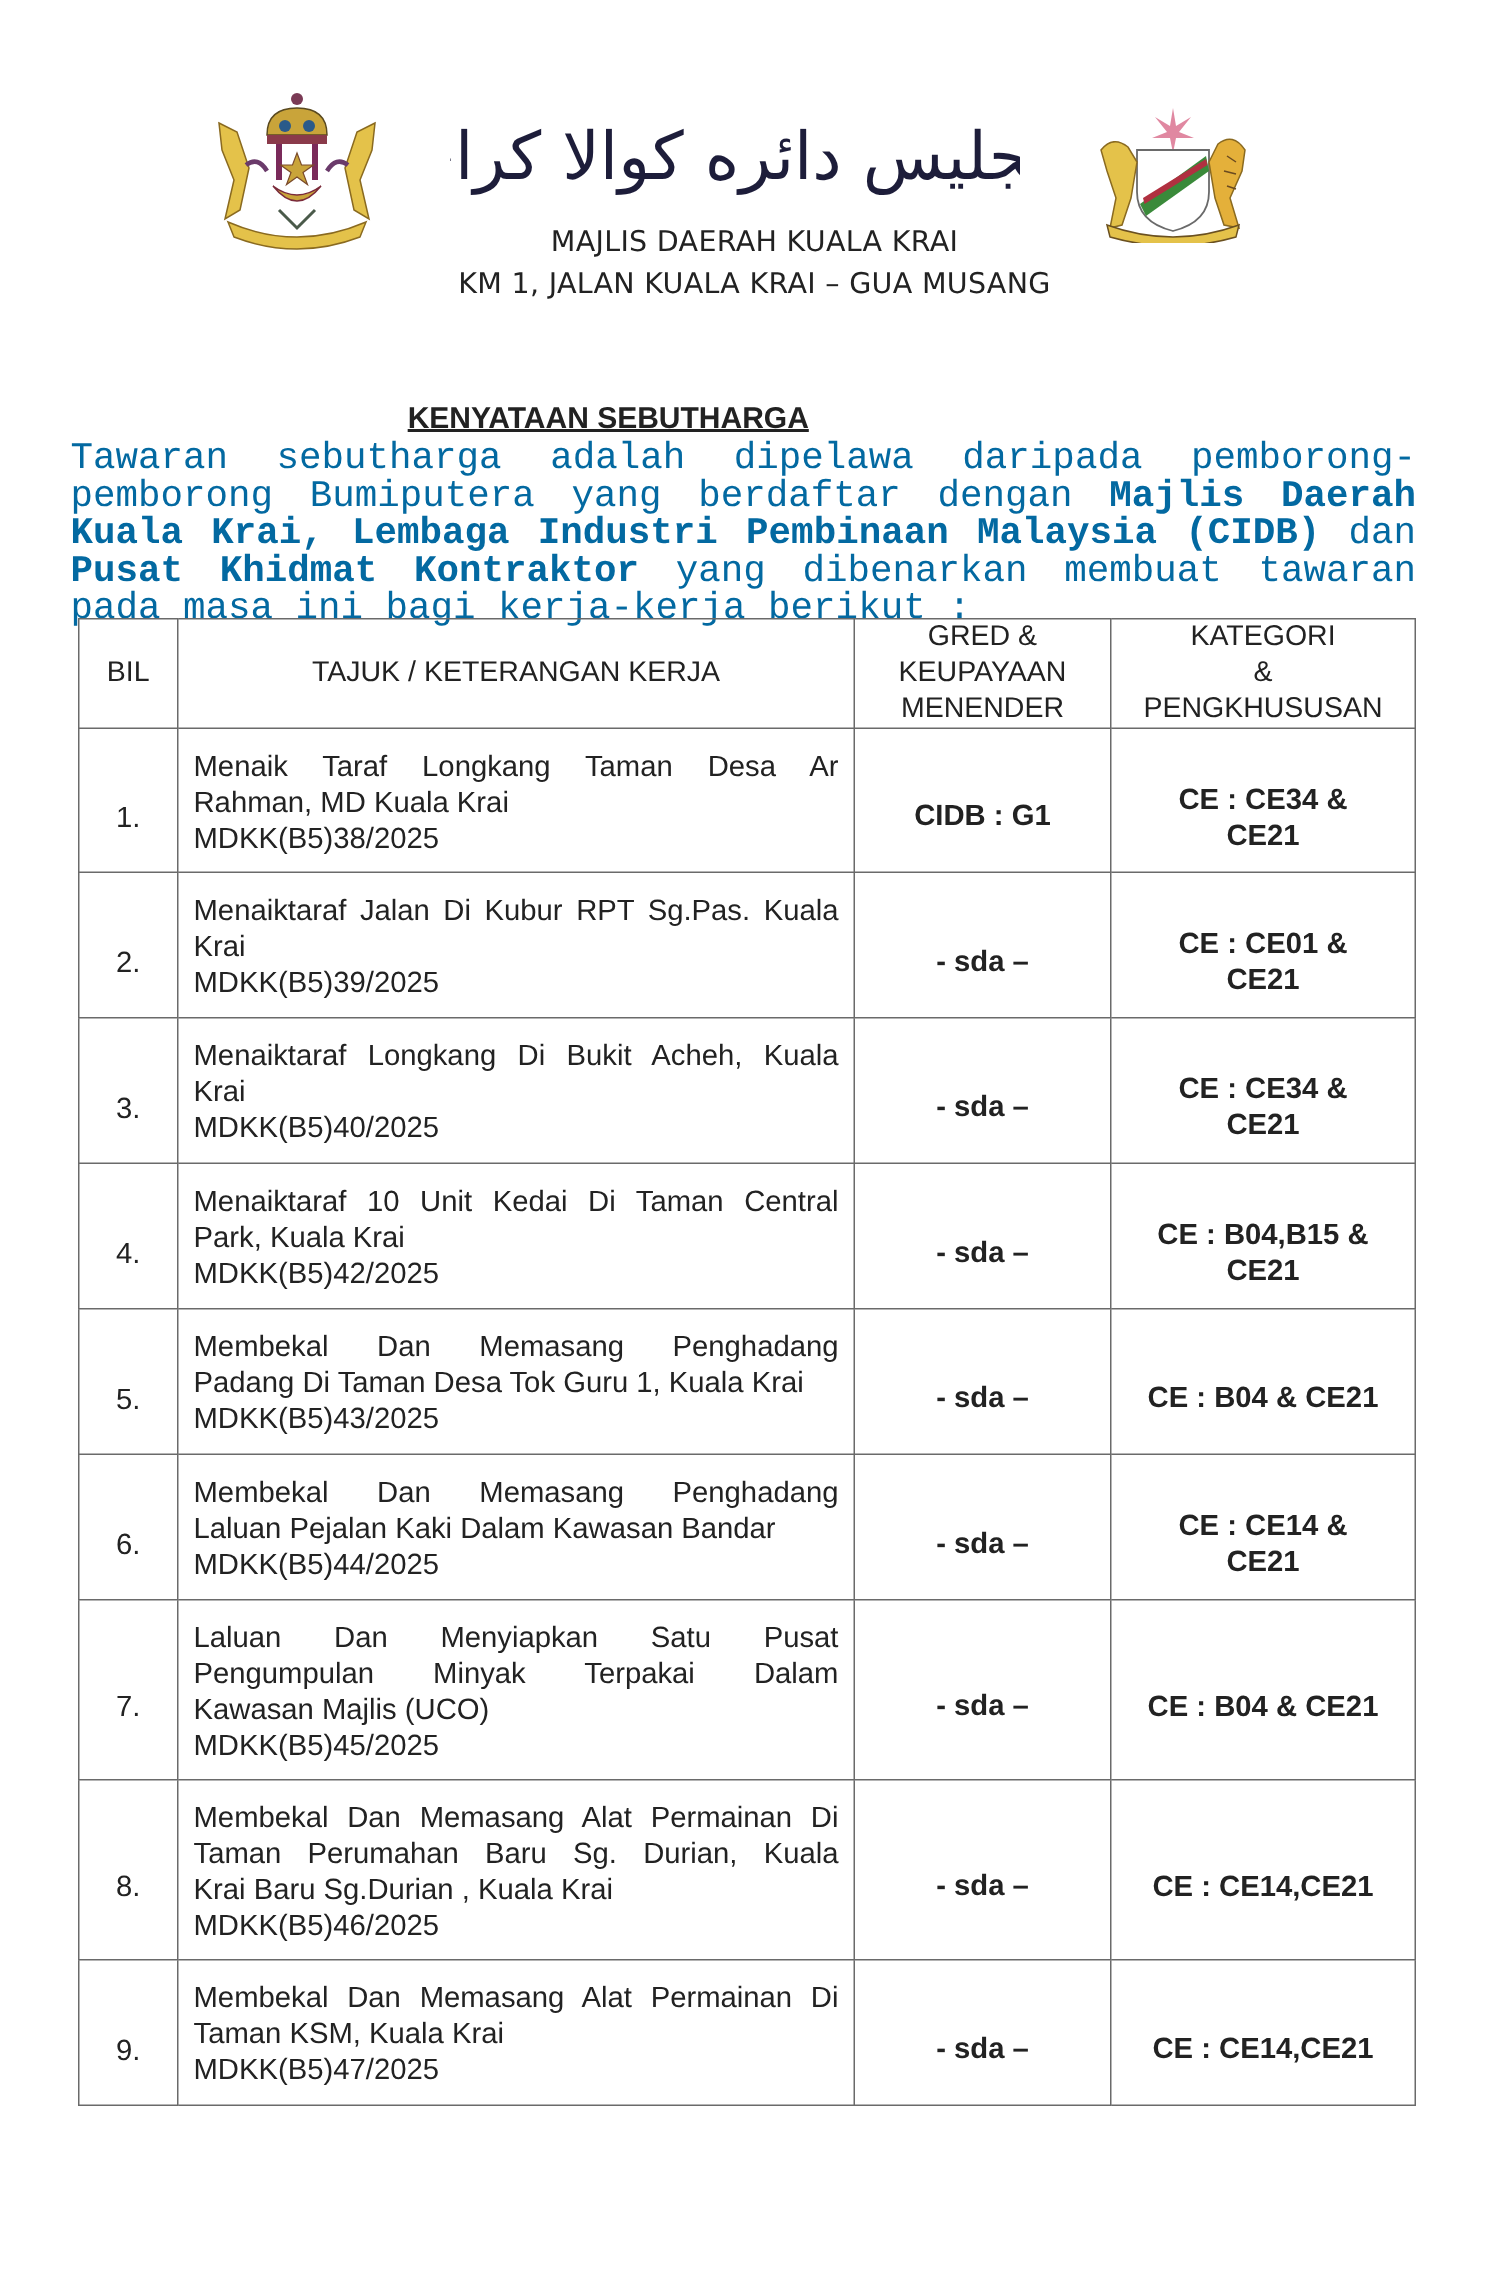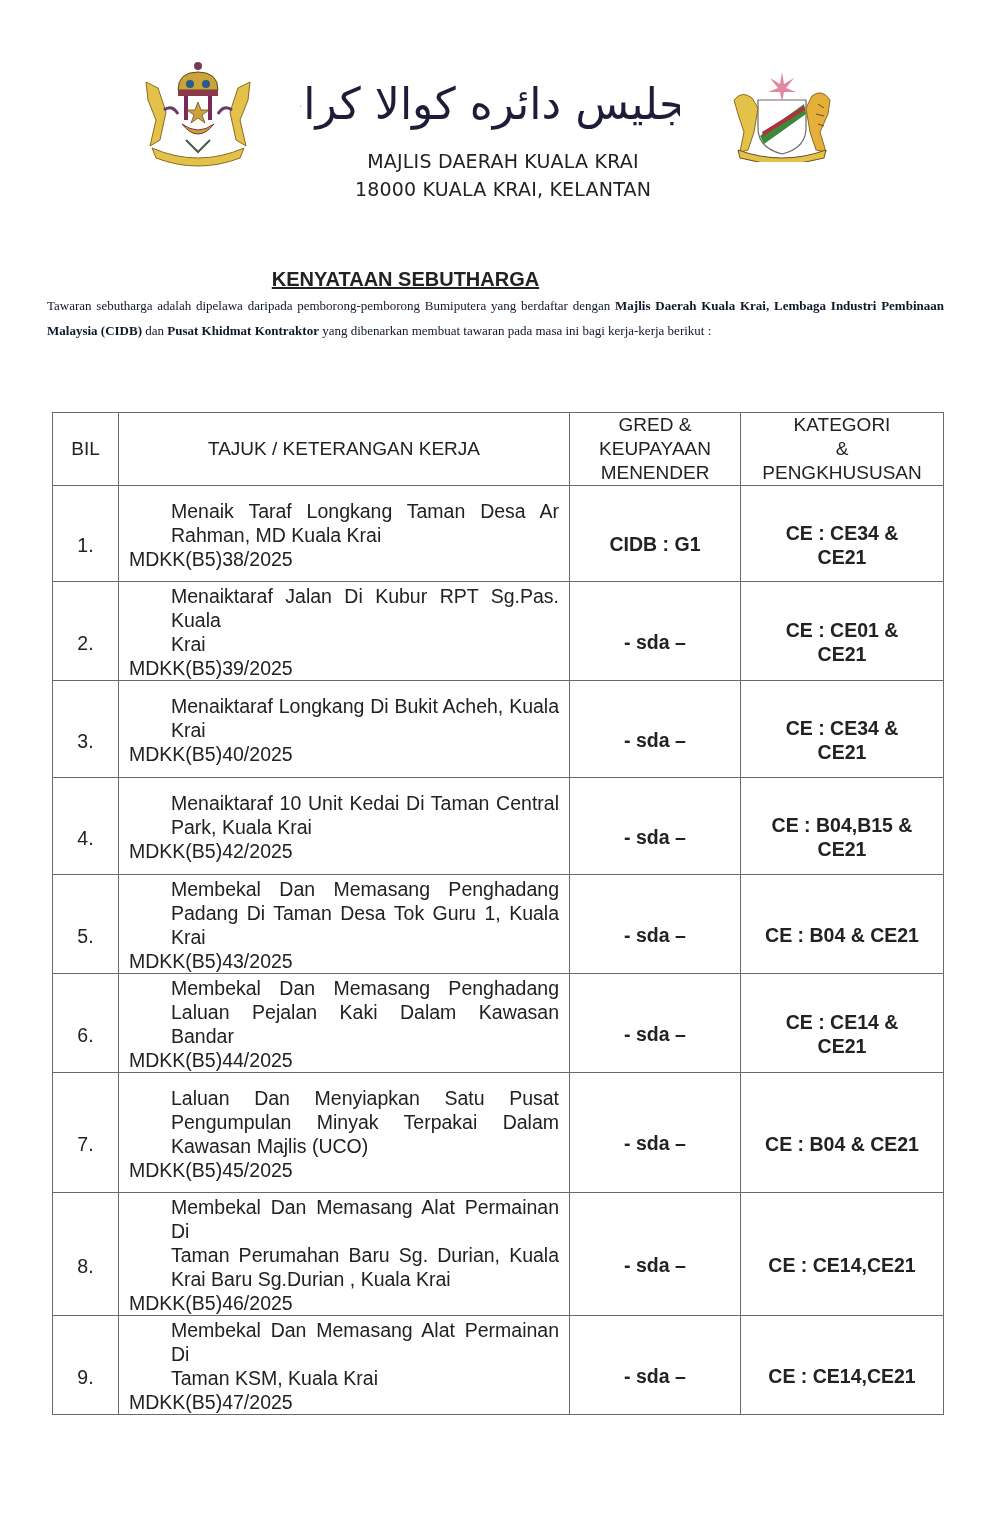--- a/index.html
+++ b/index.html
@@ -8,35 +8,35 @@
   .letterhead { position: absolute; top: 55px; left: 0; width: 1006px; height: 195px; }
   .logo-left { position: absolute; left: 138px; top: 5px; width: 120px; height: 112px; }
   .logo-right { position: absolute; left: 728px; top: 15px; width: 108px; height: 92px; }
   .jawi { position: absolute; left: 300px; top: 12px; width: 380px; height: 70px; }
   .org-lines { position: absolute; top: 92px; left: 0; width: 1006px; text-align: center; }
   .org-line { font-family: "DejaVu Sans", sans-serif; font-weight: normal; font-size: 19px; line-height: 28px; color: #222; letter-spacing: 0.2px; }
   .contact-line { font-family: "DejaVu Sans", sans-serif; font-weight: bold; font-size: 14px; line-height: 22px; color: #222; margin-top: 0px; }
   .contact-line .link { color: #4a88d8; text-decoration: underline; }
 
   .title { position: absolute; top: 268px; left: 0; width: 811px; text-align: center; font-weight: bold; font-size: 20px; text-decoration: underline; color: #222; font-family: "Liberation Sans", sans-serif; }
-  .intro { position: absolute; top: 293px; left: 47px; width: 897px; font-size: 13px; line-height: 25px; text-align: justify; color: #0f172a; font-family: Liberation Serif, serif; }
+  .intro { position: absolute; top: 293px; left: 47px; width: 897px; font-size: 25px; line-height: 25px; text-align: justify; color: #0369a1; font-family: Liberation Mono, monospace; }
   .intro b { font-weight: bold; }
 
   table.tender { position: absolute; top: 412px; left: 52px; width: 892px; border-collapse: collapse; font-family: "Liberation Sans", sans-serif; color: #222; }
   table.tender th, table.tender td { border: 1.5px solid #6a6a6a; vertical-align: middle; }
   table.tender th { font-weight: normal; font-size: 19px; line-height: 24px; height: 72px; text-align: center; padding: 0 4px; margin-top: 40px; }
   table.tender td { font-size: 19.5px; line-height: 24px; }
   .col-bil { width: 57px; text-align: center; }
   .col-desc { width: 430px; padding: 0 10px 0 10px; text-align: justify; }
   td.col-desc { vertical-align: top; padding-top: 2px; }
   .col-gred { width: 162px; text-align: center; font-weight: bold; }
   .col-kat { text-align: center; font-weight: bold; padding: 0 18px; }
   td.col-bil, td.col-gred, td.col-kat { vertical-align: top; }
   .cell-center { display: block; }
-  .desc-line { display: block; text-align: justify; text-align-last: left; margin-left: 42px; }
+  .desc-line { display: block; text-align: justify; text-align-last: left; }
   .desc-line.justify { text-align-last: justify; }
   .ref { display: block; }
 </style>
 </head>
 <body>
 
 <div class="letterhead">
 
   <svg class="logo-left" viewBox="0 0 120 112">
     <circle cx="60" cy="6" r="4" fill="#7a3a55"></circle>
@@ -68,21 +68,21 @@
     <path d="M32 66 L76 34 L78 44 L36 74 Z" fill="#3a8a3a"></path>
     <path d="M34 62 L76 36 L77 40 L35 66 Z" fill="#b03040"></path>
     <path d="M6 30 Q14 20 24 28 L30 38 L26 62 L20 80 L12 82 L16 62 L10 44 Z" fill="#e4c24a" stroke="#8a6a20" stroke-width="1"></path>
     <path d="M102 30 Q94 18 84 26 L78 38 L82 62 L88 80 L98 82 L92 62 L100 44 Z" fill="#e4b03a" stroke="#8a6a20" stroke-width="1"></path>
     <path d="M90 34 L96 38 M88 44 L96 46 M90 54 L96 56" stroke="#6a4a20" stroke-width="1"></path>
     <path d="M10 80 Q54 96 98 80 L96 88 Q54 100 12 88 Z" fill="#e4c24a" stroke="#6a5020" stroke-width="1"></path>
   </svg>
 
   <div class="org-lines">
     <div class="org-line">MAJLIS DAERAH KUALA KRAI</div>
-    <div class="org-line">18000 KUALA KRAI, KELANTAN</div>
+    <div class="org-line">KM 1, JALAN KUALA KRAI – GUA MUSANG</div>
   </div>
 </div>
 
 <div class="title">KENYATAAN SEBUTHARGA</div>
 
 <div class="intro"><span>Tawaran sebutharga adalah dipelawa daripada pemborong-pemborong Bumiputera yang berdaftar dengan </span><b>Majlis Daerah Kuala Krai, Lembaga Industri Pembinaan Malaysia (CIDB)</b><span> dan </span><b>Pusat Khidmat Kontraktor</b><span> yang dibenarkan membuat tawaran pada masa ini bagi kerja-kerja berikut :</span></div>
 
 <table class="tender">
   <thead>
     <tr>

